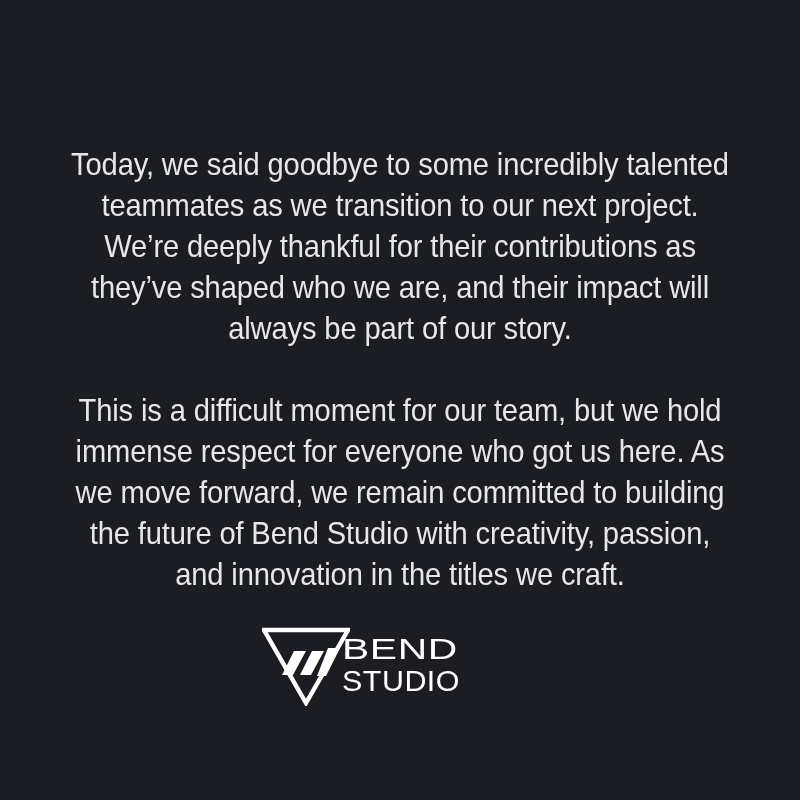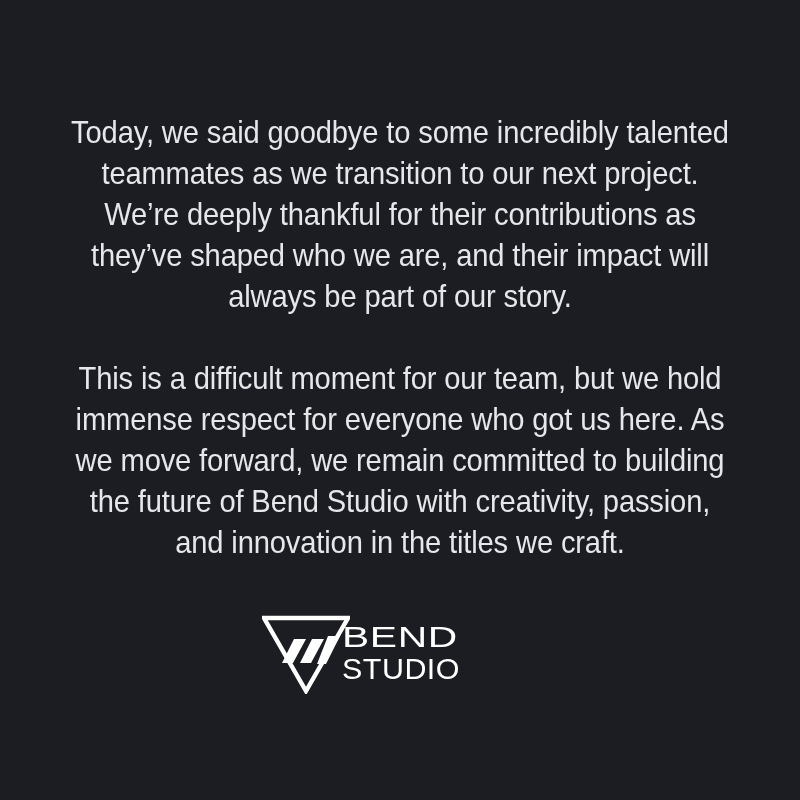--- a/index.html
+++ b/index.html
@@ -19,21 +19,21 @@
     width: 800px;
     height: 800px;
     background: #1c1d22;
     box-sizing: border-box;
   }
 
   
   .statement {
     position: absolute;
     left: 40px;
-    top: 112px;
+    top: 144px;
     width: 720px;
     text-align: center;
   }
 
   .para {
     color: #e6e7ea;
     font-family: "Liberation Sans", sans-serif;
     font-size: 30.5px;
     line-height: 41px;
     font-weight: 400;
@@ -46,25 +46,25 @@
   }
 
   .para + .para {
     margin-top: 41px;
   }
 
   
   #logo-lockup {
     position: absolute;
     left: 0;
-    top: 600px;
+    top: 620px;
     width: 716px;
     height: 100px;
     display: flex;
-    align-items: flex-end;
+    align-items: flex-start;
     justify-content: center;
   }
 
   .logo-inner {
     position: relative;
     width: 200px;
     height: 92px;
   }
 
   .logo-mark {

